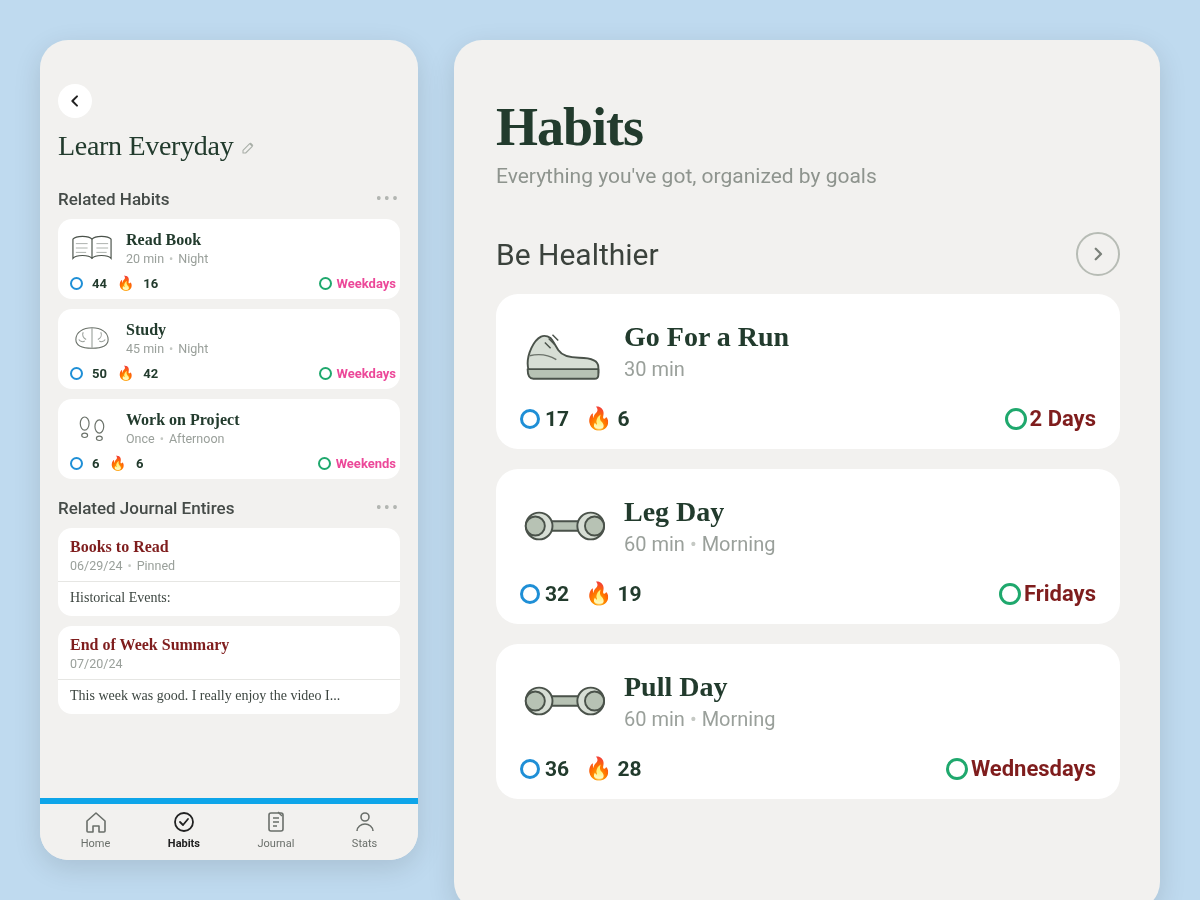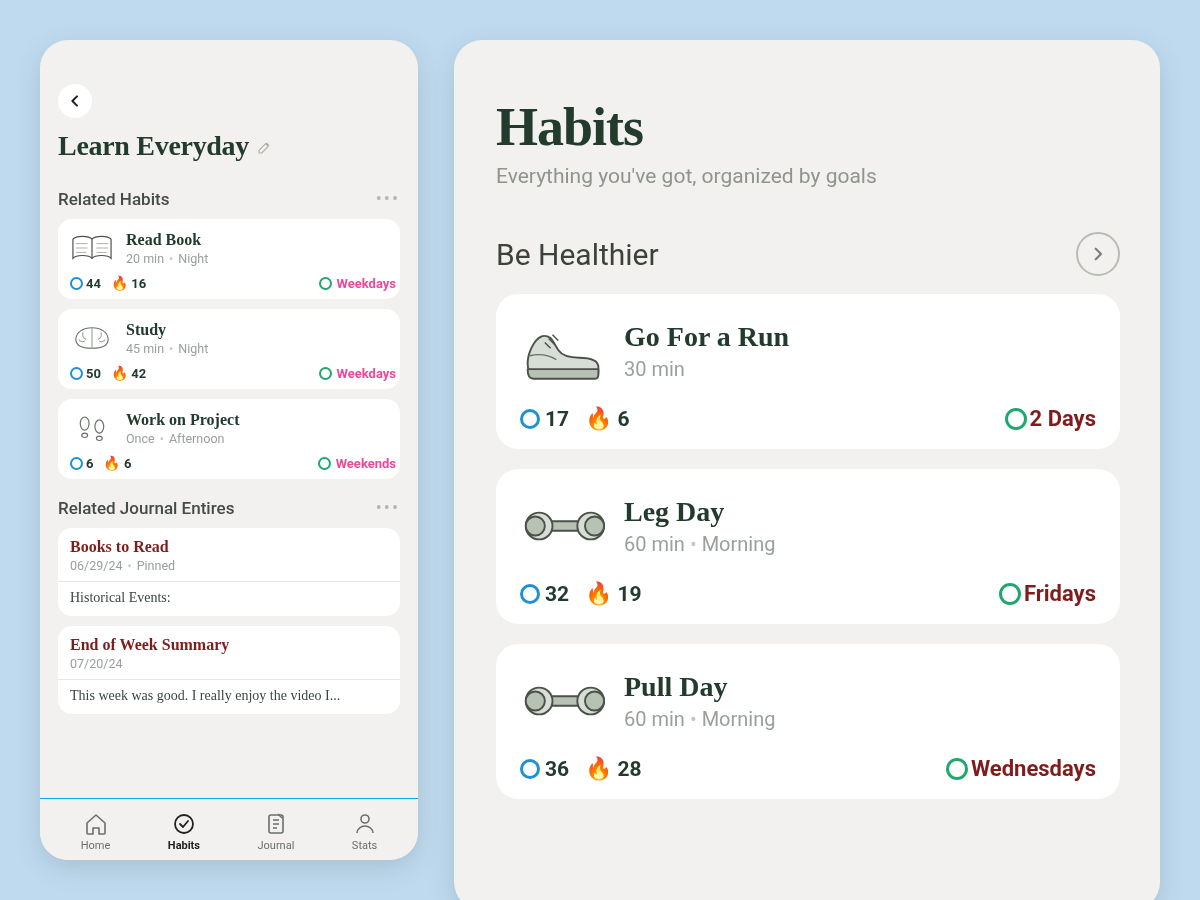--- a/index.html
+++ b/index.html
@@ -27,21 +27,21 @@
     overflow: hidden;
   }
   .back-btn {
     width: 34px; height: 34px; border-radius: 50%; background: #fff;
     display: flex; align-items: center; justify-content: center;
     margin-bottom: 12px; cursor: pointer;
   }
   .back-btn svg { width: 16px; height: 16px; }
   h1.learn-title {
     font-family: Georgia, "Times New Roman", serif;
-    font-weight: 700; color: #223b2d; font-size: 28px; letter-spacing: -0.3px;
+    font-weight: 400; color: #223b2d; font-size: 28px; letter-spacing: -0.3px;
     display: flex; align-items: baseline; gap: 8px;
     margin-bottom: 26px;
   }
   h1.learn-title .pencil { color: #949a93; }
   .section-head {
     display: flex; align-items: center; justify-content: space-between;
     margin-bottom: 10px;
   }
   .section-head .title { color: #454b48; font-size: 17px; font-weight: 500; }
   .dots { color: #b3b6b2; letter-spacing: 2px; font-size: 18px; cursor: pointer; }
@@ -56,38 +56,38 @@
     font-family: Georgia, serif; font-weight: 700; color: #223b2d;
     font-size: 16px;
   }
   .card-sub { color: #9aa09b; font-size: 12.5px; margin-top: 2px; }
   .dot-sep { color: #c5c9c4; padding: 0 5px; }
   .card-bottom {
     display: flex; align-items: center; justify-content: space-between;
     margin-top: 8px;
   }
   .stats { display: flex; align-items: center; gap: 10px; font-size: 13px; font-weight: 700; color: #223b2d; }
-  .stat { display: flex; align-items: center; gap: 3px; }
+  .stat { display: flex; align-items: center; gap: 9px; }
   .circle-blue { width: 13px; height: 13px; border: 2.3px solid #1f8fd6; border-radius: 50%; }
   .flame { color: #e2682e; font-size: 14px; }
   .sched { display: flex; align-items: center; gap: 5px; font-size: 13px; font-weight: 700; color: #ec4899; }
   .circle-green { width: 13px; height: 13px; border: 2.3px solid #1fa86d; border-radius: 50%; }
 
   .journal-card {
     background: #fff; border-radius: 14px; padding: 10px 12px; margin-bottom: 10px;
   }
   .journal-title { font-family: Georgia, serif; font-weight: 700; color: #7f1d1d; font-size: 16px; }
   .journal-meta { color: #9aa09b; font-size: 12.5px; margin-top: 2px; }
   .journal-divider { height: 1px; background: #e6e6e3; margin: 8px -12px 8px -12px; }
   .journal-excerpt { font-family: Georgia, serif; color: #3d4641; font-size: 14px; white-space: nowrap; overflow: hidden; text-overflow: ellipsis; }
 
   .tabbar {
     position: absolute; left: 0; right: 0; bottom: 0; height: 62px;
-    background: #f2f1ef; border-top: 1px solid #0ea5e9;
-    display: flex; justify-content: space-around; align-items: center;
+    background: #f2f1ef; border-top: 6px solid #0ea5e9;
+    display: flex; justify-content: space-around; align-items: flex-start;
     padding: 6px 12px 2px 12px;
   }
   .tab { display: flex; flex-direction: column; align-items: center; gap: 3px; color: #6a6f6a; cursor: pointer; font-size: 11px; }
   .tab.active { color: #222; font-weight: 700; }
   .tab svg { width: 24px; height: 24px; }
 
   
   .rp-title { font-family: Georgia, serif; font-weight: 700; color: #223b2d; font-size: 54px; letter-spacing: -1px; margin-bottom: 6px; }
   .rp-sub { color: #8e948e; font-size: 21px; margin-bottom: 44px; }
   .goal-head { display: flex; align-items: center; justify-content: space-between; margin-bottom: 18px; }

